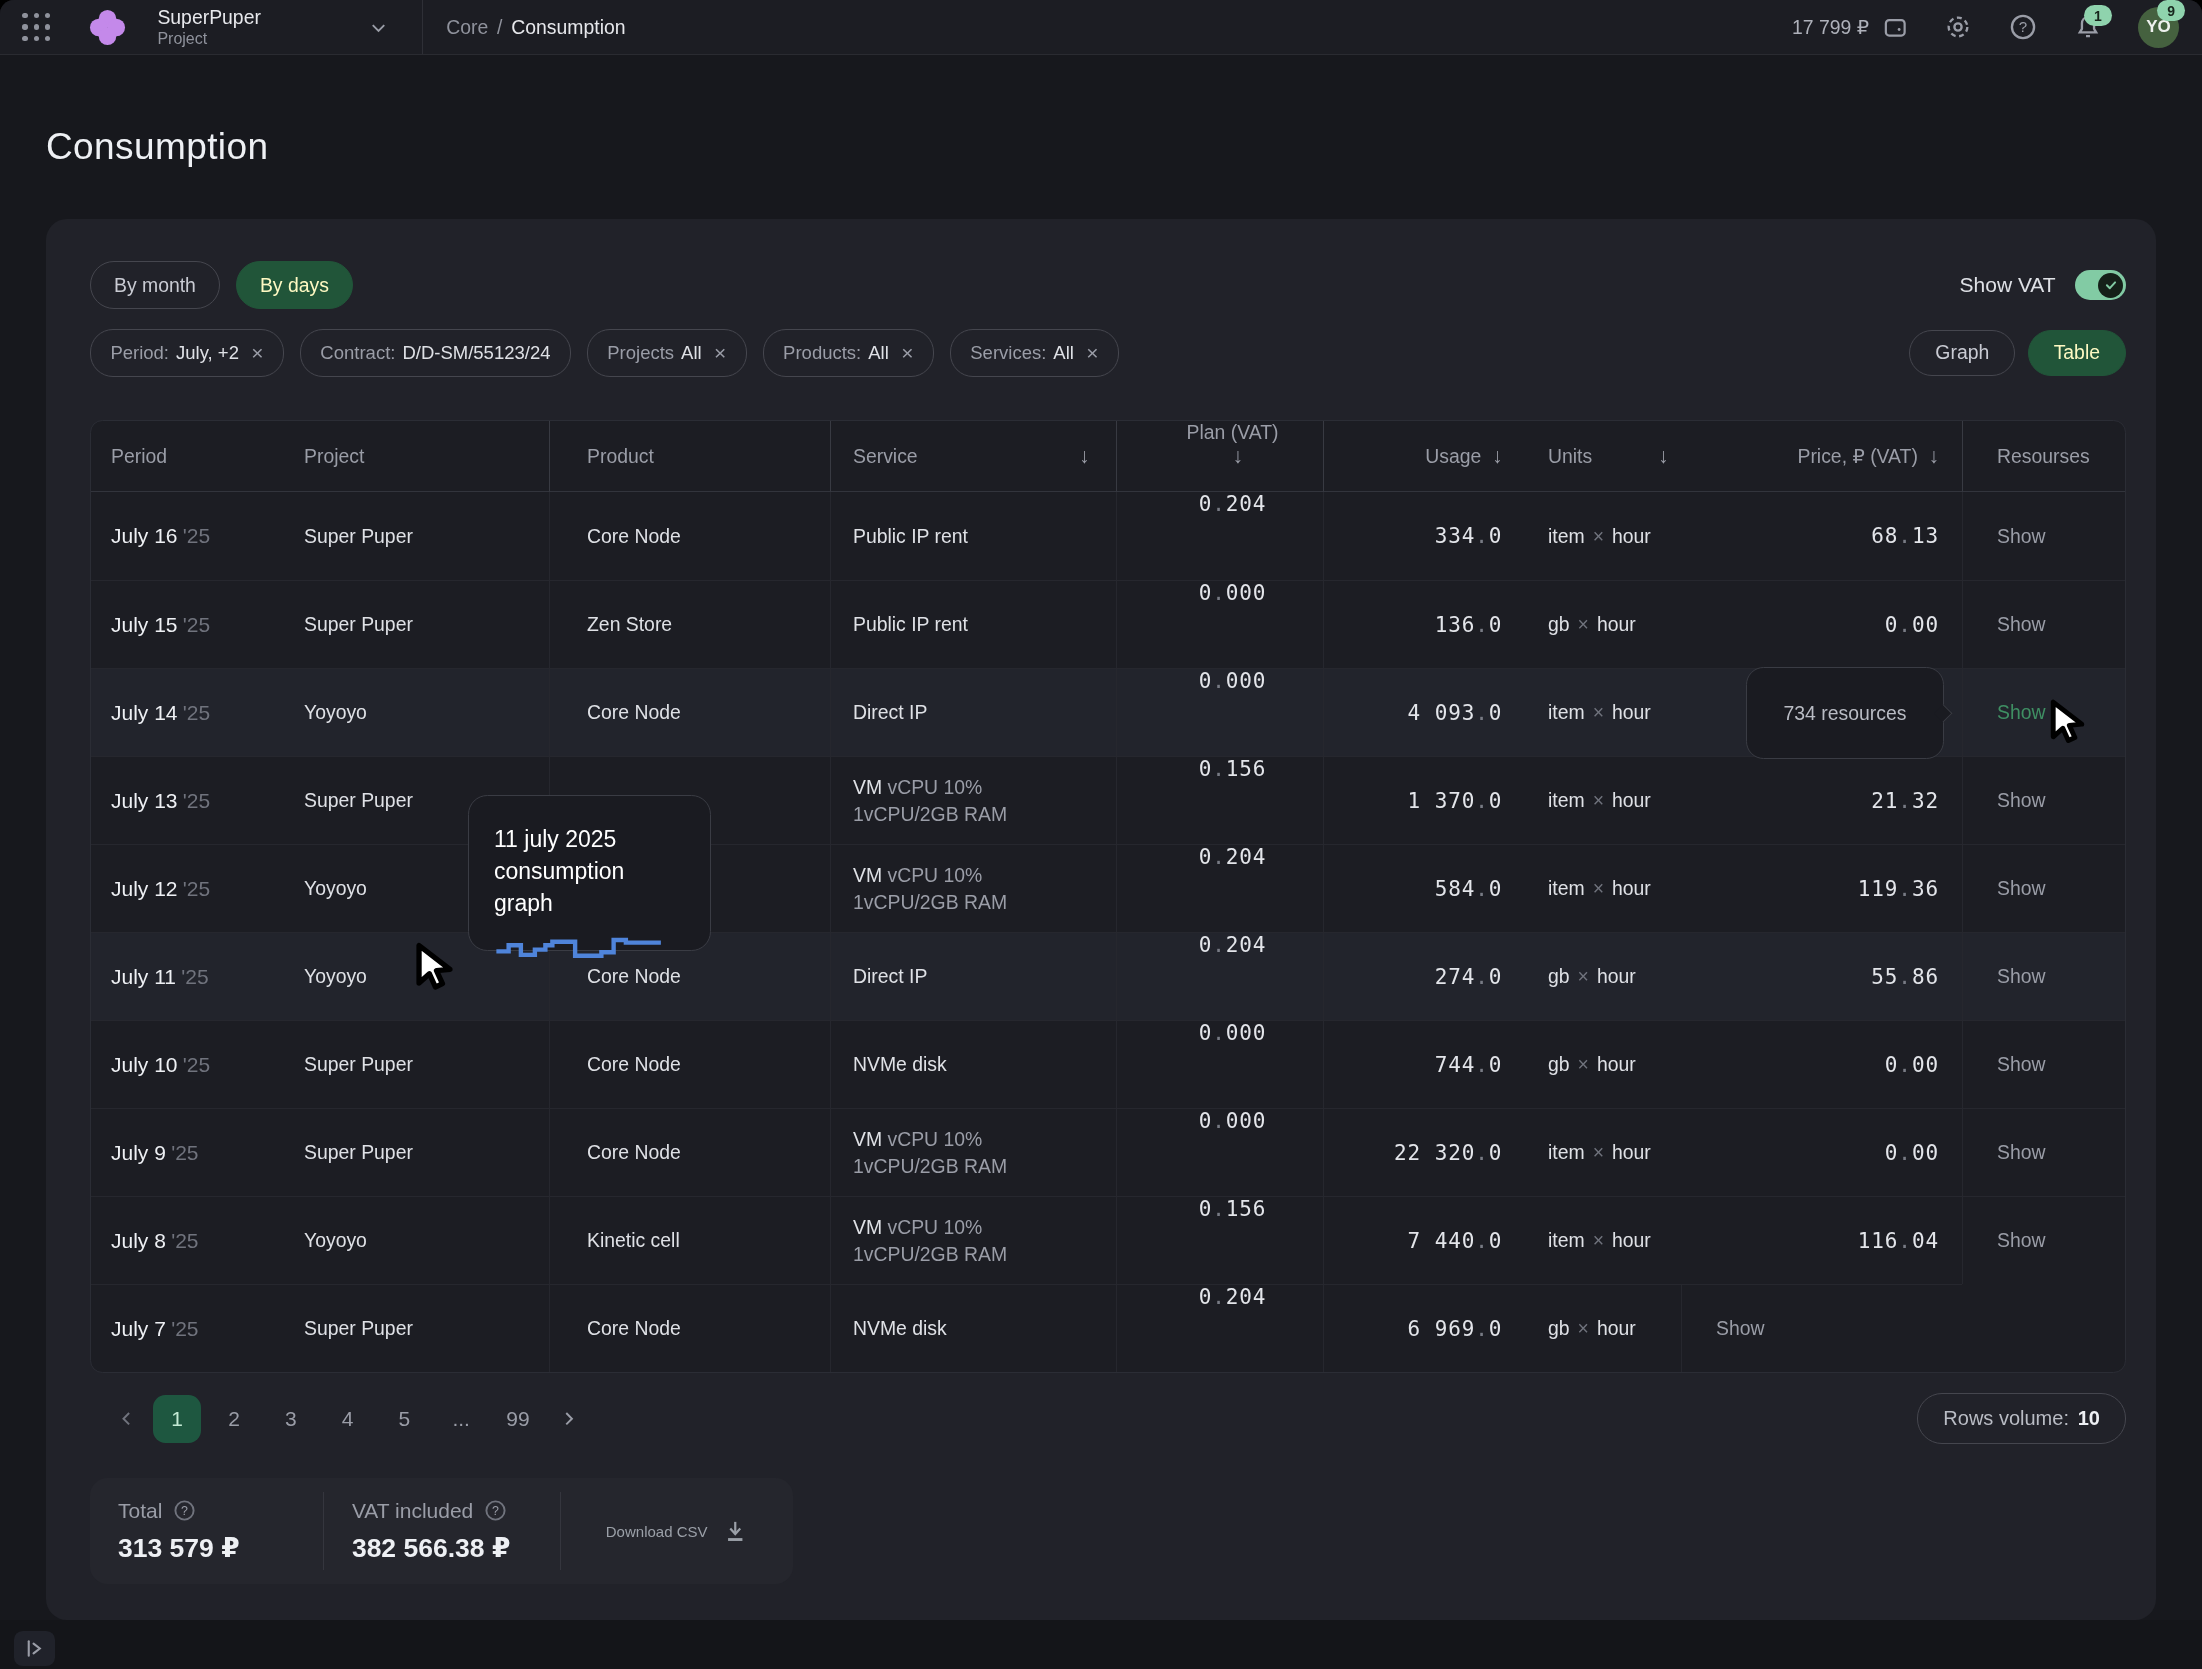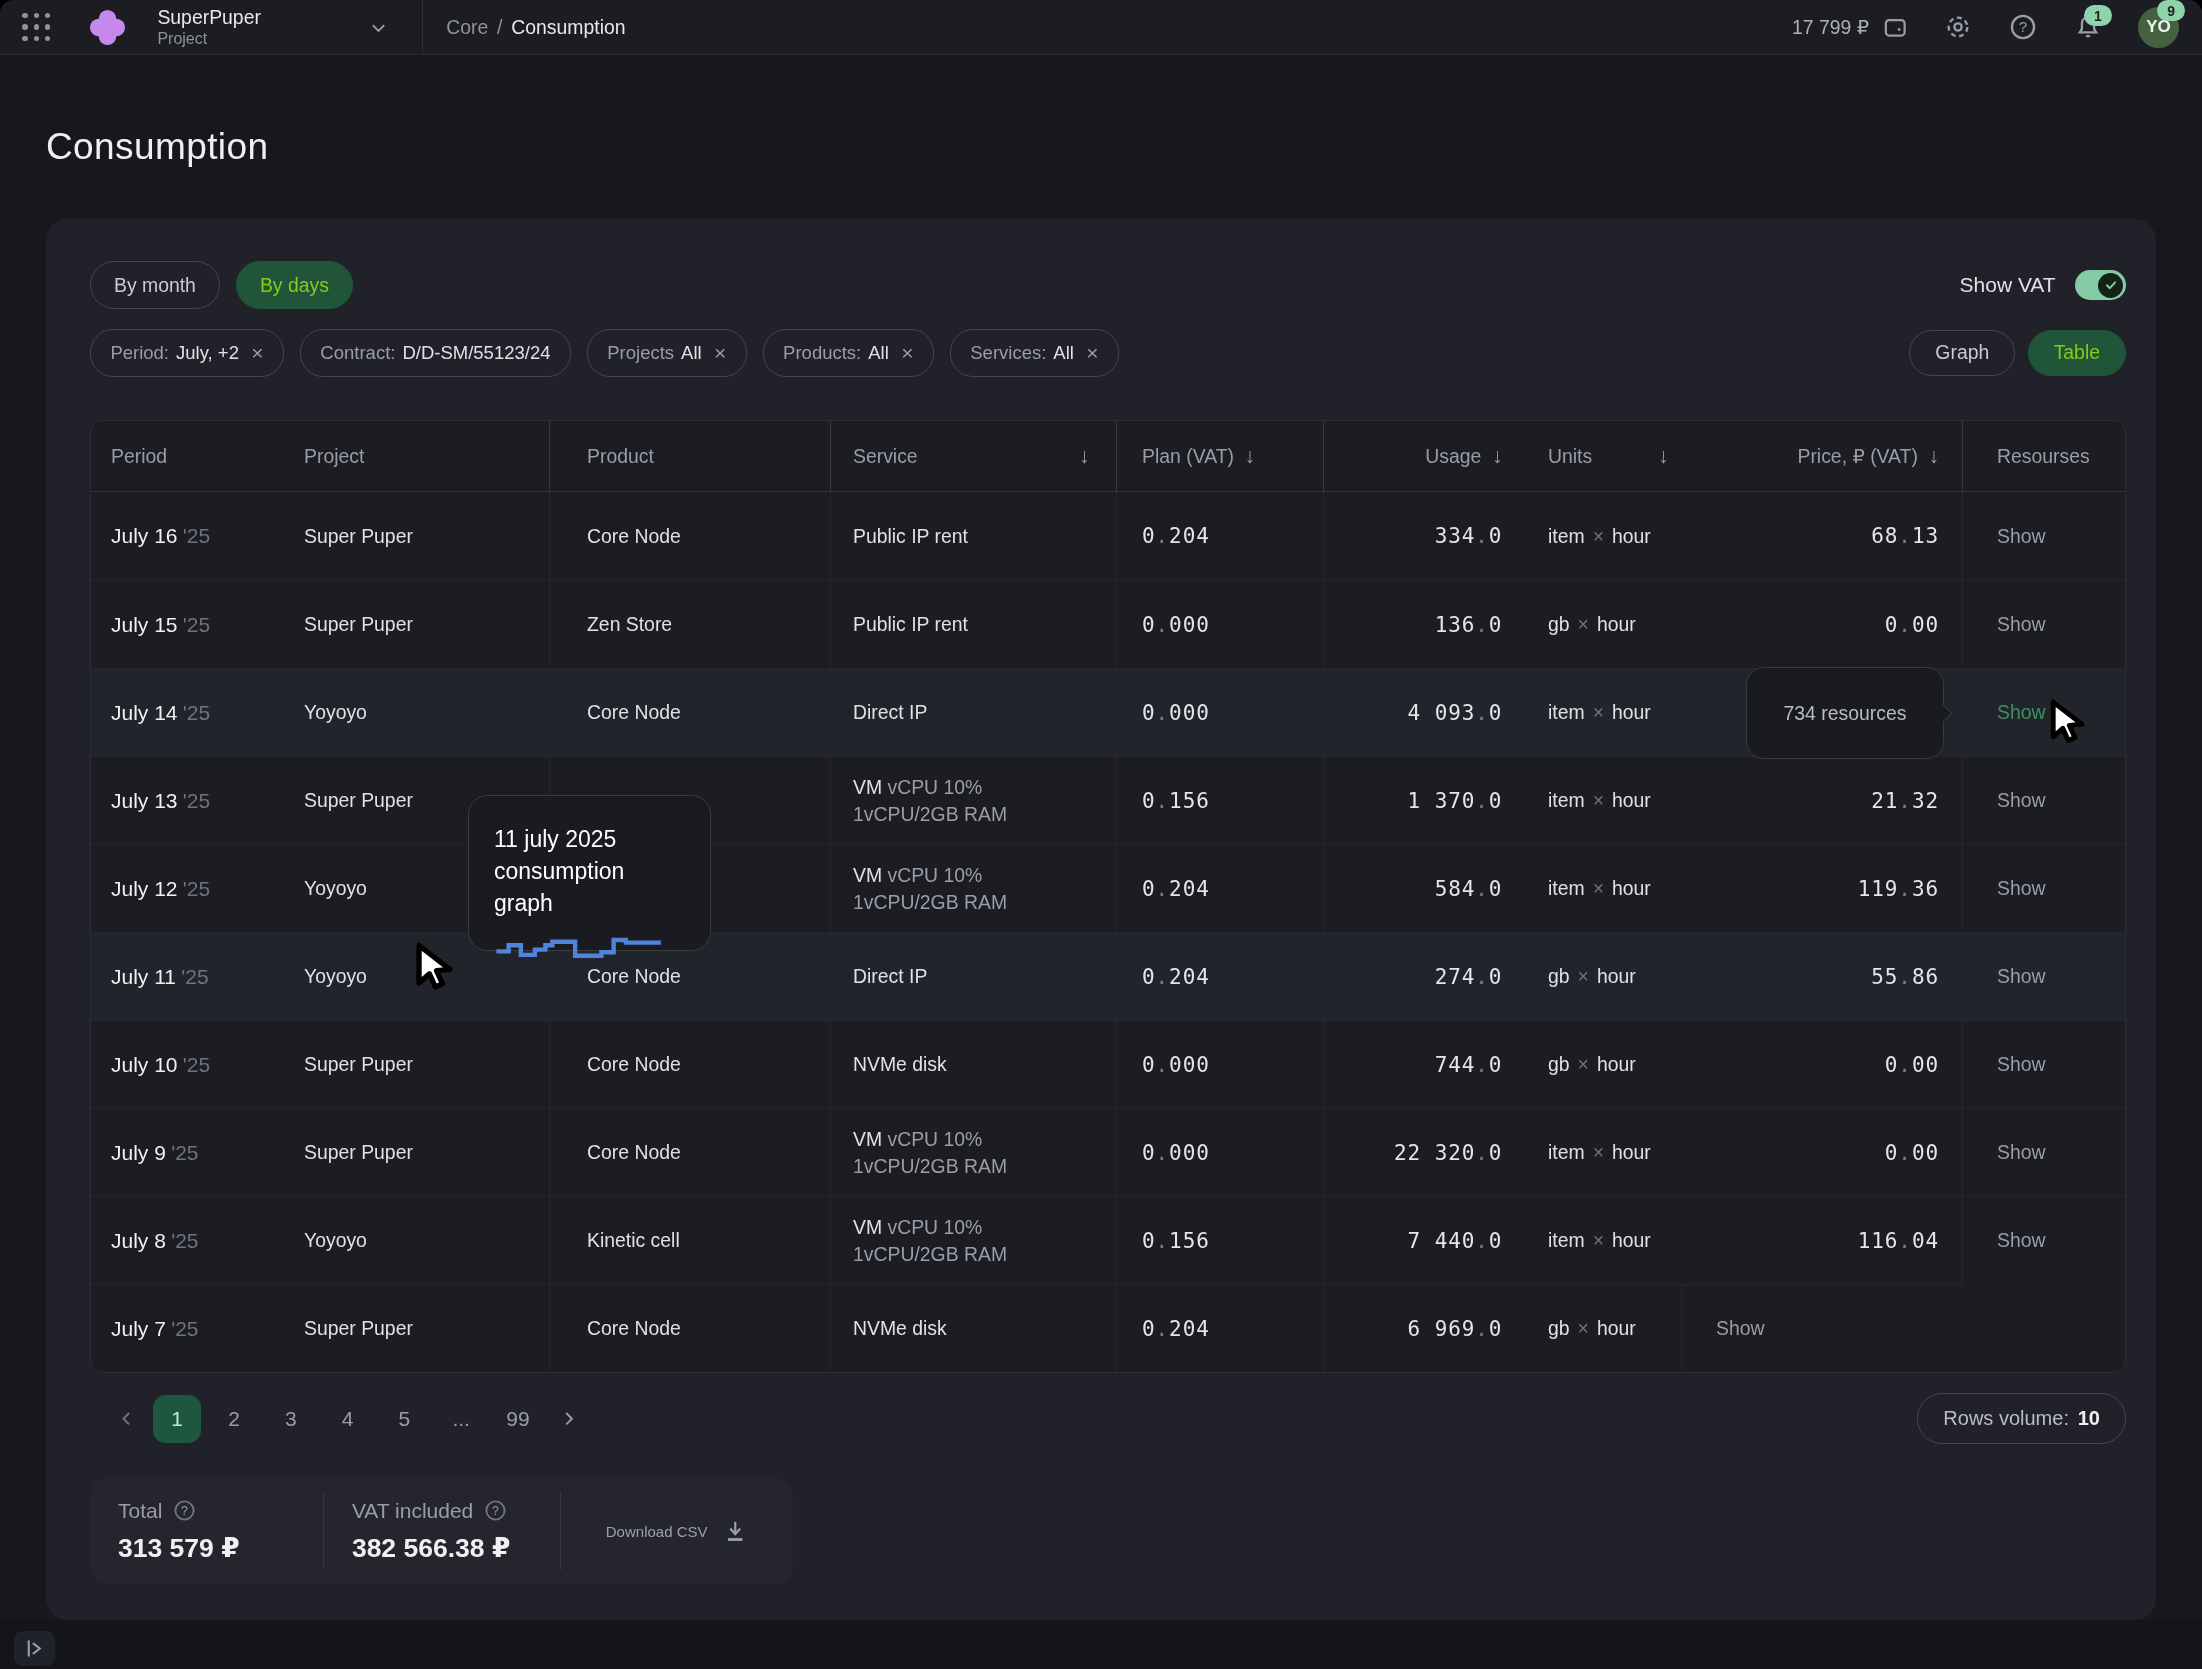--- a/index.html
+++ b/index.html
@@ -29,21 +29,21 @@
           font-size:17px;font-weight:bold;color:#eef1ee;position:relative;}
 
   
   .page-title{position:absolute;left:46px;top:126px;font-size:37px;font-weight:500;color:#eef0f4;letter-spacing:0.4px;}
   .panel{position:absolute;left:46px;top:219px;width:2110px;height:1401px;background:#212229;border-radius:21px;
          box-sizing:border-box;padding:42px 30px 0 44px;}
 
   .filter-row{display:flex;align-items:center;height:48px;}
   .pill{height:48px;box-sizing:border-box;border-radius:24px;padding:0 23px;display:flex;align-items:center;
         font-size:19.4px;color:#c9cbd3;border:0.9px solid #45464e;background:transparent;margin-right:16px;}
-  .pill.on{background:#215539;border-color:#215539;color:#84cc16;}
+  .pill.on{background:#215539;border-color:#215539;color:#fef9c3;}
   .vat{margin-left:auto;display:flex;align-items:center;gap:19.4px;}
   .vat-label{font-size:21px;color:#dfe1e6;}
   .toggle{width:51px;height:30px;border-radius:15px;background:#82cba4;position:relative;}
   .knob{position:absolute;top:2.6px;right:2.6px;width:25px;height:25px;border-radius:50%;background:#152019;
         display:flex;align-items:center;justify-content:center;}
 
   .chips-row{margin-top:19.4px;display:flex;align-items:center;height:49px;}
   .chip{height:48px;box-sizing:border-box;border:0.9px solid #45464e;border-radius:23px;display:flex;align-items:center;
         padding:0 19.4px;margin-right:16px;font-size:18.5px;}
   .chip .lab{color:#9a9da7;margin-right:7px;white-space:pre;}
@@ -59,21 +59,21 @@
   .thead .td{border-bottom:0.9px solid #32343c;color:#9a9da7;font-size:19.4px;}
   .body-tr{height:88px;}
   .body-tr + .body-tr .td{border-top:0.9px solid #26272e;}
   .body-tr.hl{background:#22242c;}
   .td{display:flex;align-items:center;box-sizing:border-box;font-size:19.4px;color:#dfe1e6;min-width:0;}
   .td.bl{border-left:0.9px solid #26272e;}
   .thead .td.bl{border-left:0.9px solid #383a42;}
   .c-period{padding-left:20px;}
   .c-product{padding-left:37px;}
   .c-service{padding-left:22px;padding-right:26.5px;}
-  .c-plan{padding-left:25px;}
+  .c-plan{padding-left:25px;flex-direction:column;}
   .c-usage{justify-content:flex-end;padding-right:10.6px;}
   .c-units{padding-left:35px;padding-right:12.4px;}
   .c-price{justify-content:flex-end;padding-right:23px;}
   .c-res{padding-left:34px;}
   .date{font-size:21px;color:#eef0f4;}
   .date .yr{color:#70737d;margin-left:5.3px;}
   .mono{font-family:"DejaVu Sans Mono",monospace;font-size:21px;color:#e3e5ea;letter-spacing:0.9px;white-space:pre;}
   .mono .dot{color:#787b85;}
   .svc2{line-height:27px;}
   .svc2 .dim, .dim{color:#9a9da7;}

